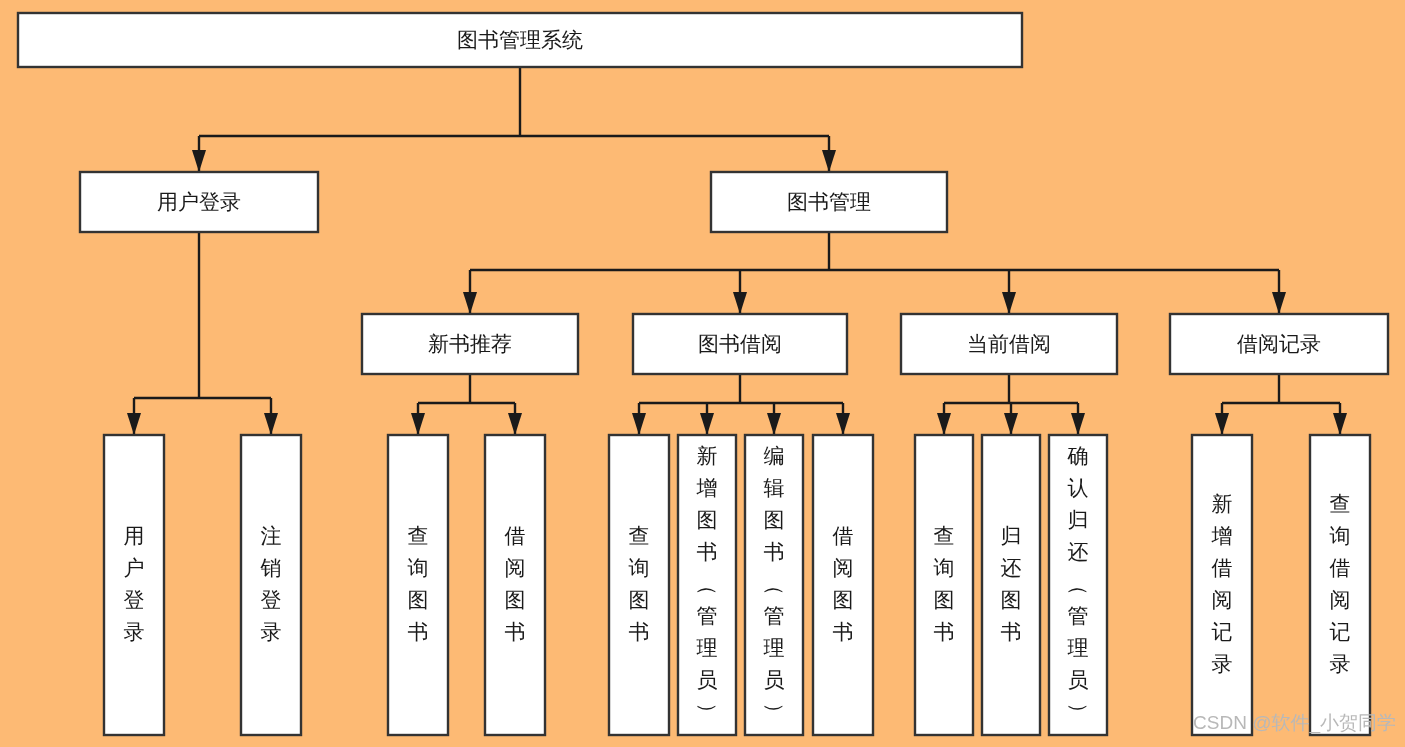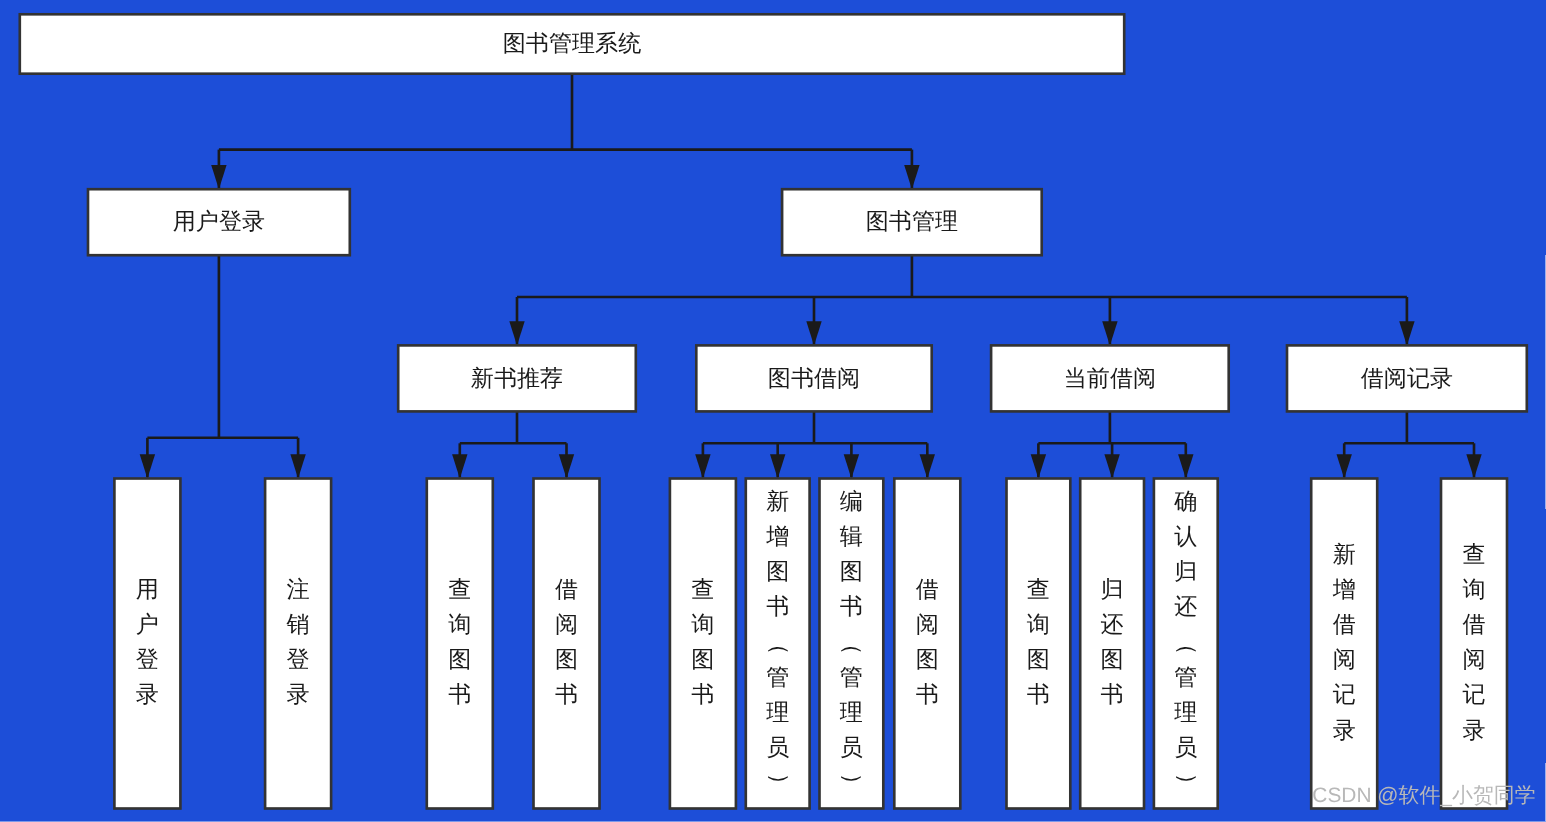--- a/index.html
+++ b/index.html
@@ -8,21 +8,21 @@
     padding: 0;
     background: #ffffff;
   }
   body {
     font-family: "Liberation Sans", "DejaVu Sans", sans-serif;
   }
   #diagram-root {
     position: relative;
     width: 1405px;
     height: 747px;
-    background: #1d4ed8;
+    background: #fdba74;
     overflow: hidden;
   }
   svg.diagram-canvas {
     position: absolute;
     left: 0;
     top: 0;
     width: 1405px;
     height: 747px;
     display: block;
   }

